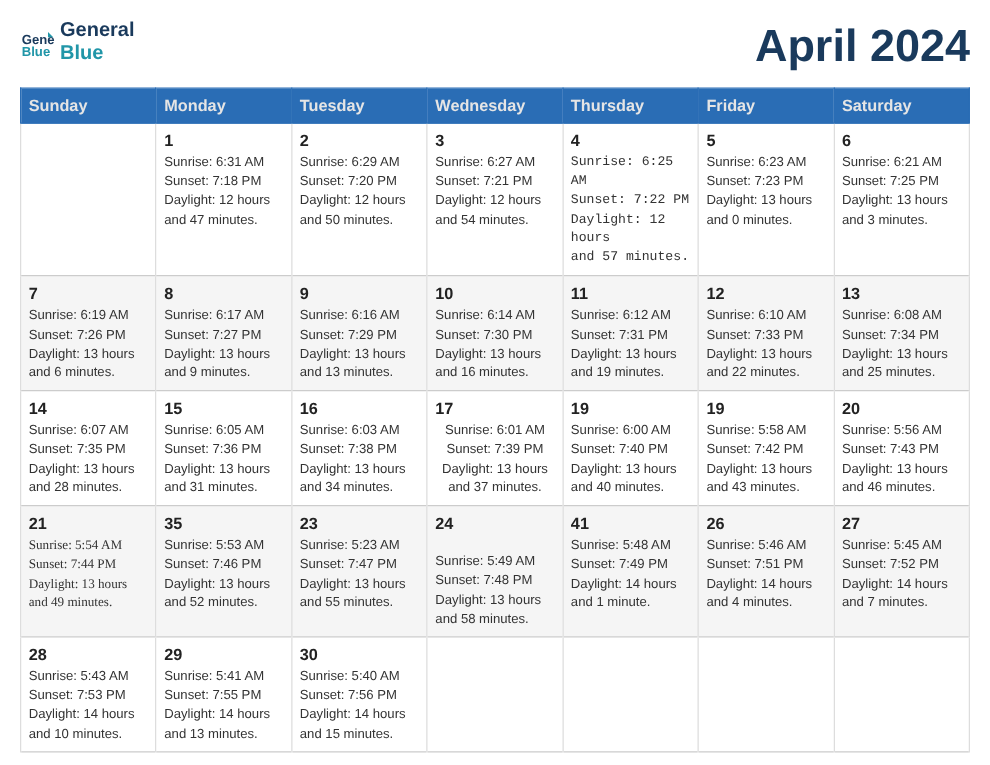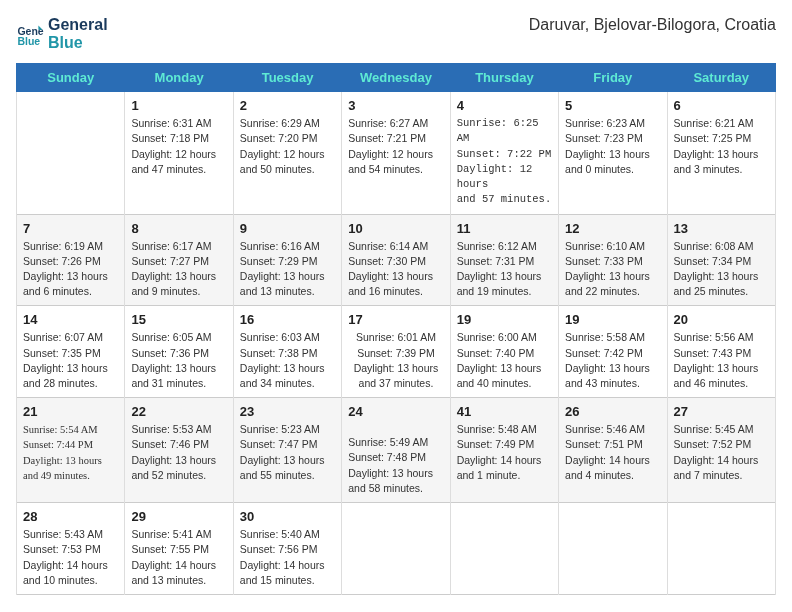--- a/index.html
+++ b/index.html
@@ -37,22 +37,22 @@
       font-size: 16px;
       color: #333;
     }
     table {
       width: 100%;
       border-collapse: collapse;
       font-size: 11px;
     }
     thead tr th {
       background: #2a6db5;
-      color: #5eead4;
-      text-align: center;
+      color: #e5e5e5;
+      text-align: left;
       padding: 6px 6px;
       font-size: 13px;
       font-weight: bold;
       border: 1px solid #2a6db5;
     }
     tbody tr {
       border-bottom: 1px solid #ccc;
     }
     tbody tr td {
       vertical-align: top;
@@ -92,21 +92,21 @@
       <text x="2" y="22" font-size="15" font-weight="bold" fill="#1a3a5c">General</text>
       <text x="2" y="35" font-size="15" font-weight="bold" fill="#2196a8">Blue</text>
       <polygon points="32,8 38,14 32,14" fill="#2196a8"></polygon>
     </svg>
     <div style="display:flex;flex-direction:column;line-height:1.1;">
       <span style="font-size:16px;font-weight:bold;color:#1a3a5c;">General</span>
       <span style="font-size:16px;font-weight:bold;color:#2196a8;">Blue</span>
     </div>
   </div>
   <div class="title-block">
-    <div class="calendar-subtitle">Daruvar, Bjelovar-Bilogora, Croatia</div>
+    <div class="calendar-title">April 2024</div>
   </div>
 </div>
 
 <table>
   <thead>
     <tr id="header-row">
         <th>Sunday</th>
         <th>Monday</th>
         <th>Tuesday</th>
         <th>Wednesday</th>
@@ -265,21 +265,21 @@
       </tr>
       <tr>
         <td>
           <div class="day-num">21</div>
           <div class="day-info" style="white-space: pre-line; font-family: Liberation Serif, serif;">Sunrise: 5:54 AM
 Sunset: 7:44 PM
 Daylight: 13 hours
 and 49 minutes.</div>
         </td>
         <td>
-          <div class="day-num">22</div>
+          <div class="day-num">35</div>
           <div class="day-info" style="white-space: pre-line;">Sunrise: 5:53 AM
 Sunset: 7:46 PM
 Daylight: 13 hours
 and 52 minutes.</div>
         </td>
         <td>
           <div class="day-num">23</div>
           <div class="day-info" style="white-space: pre-line;">Sunrise: 5:23 AM
 Sunset: 7:47 PM
 Daylight: 13 hours

